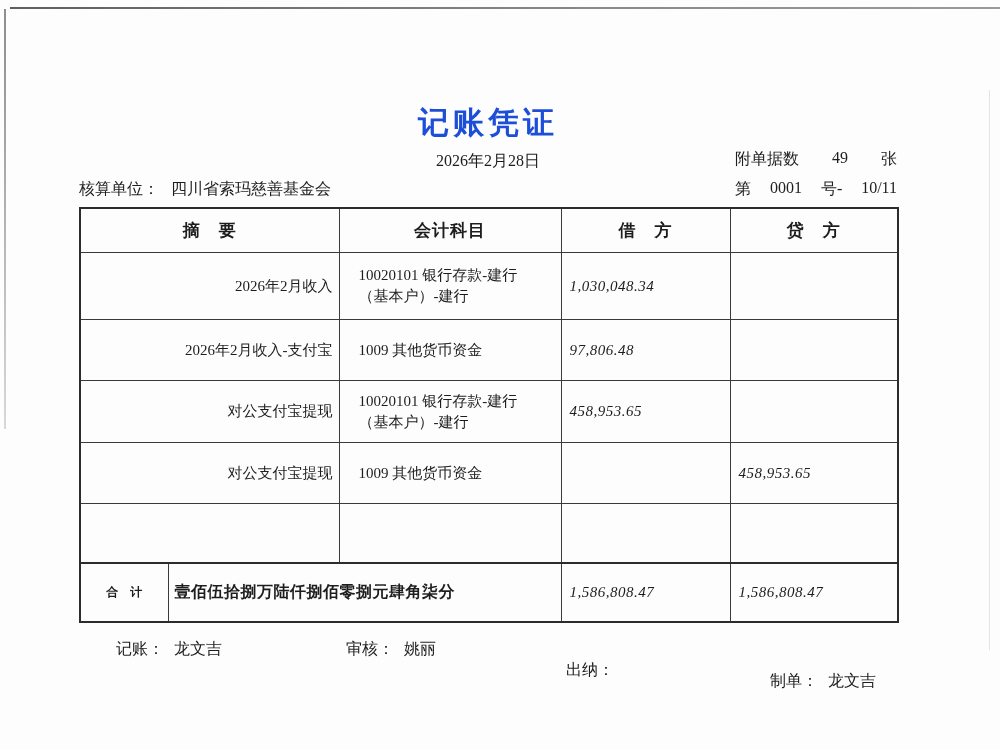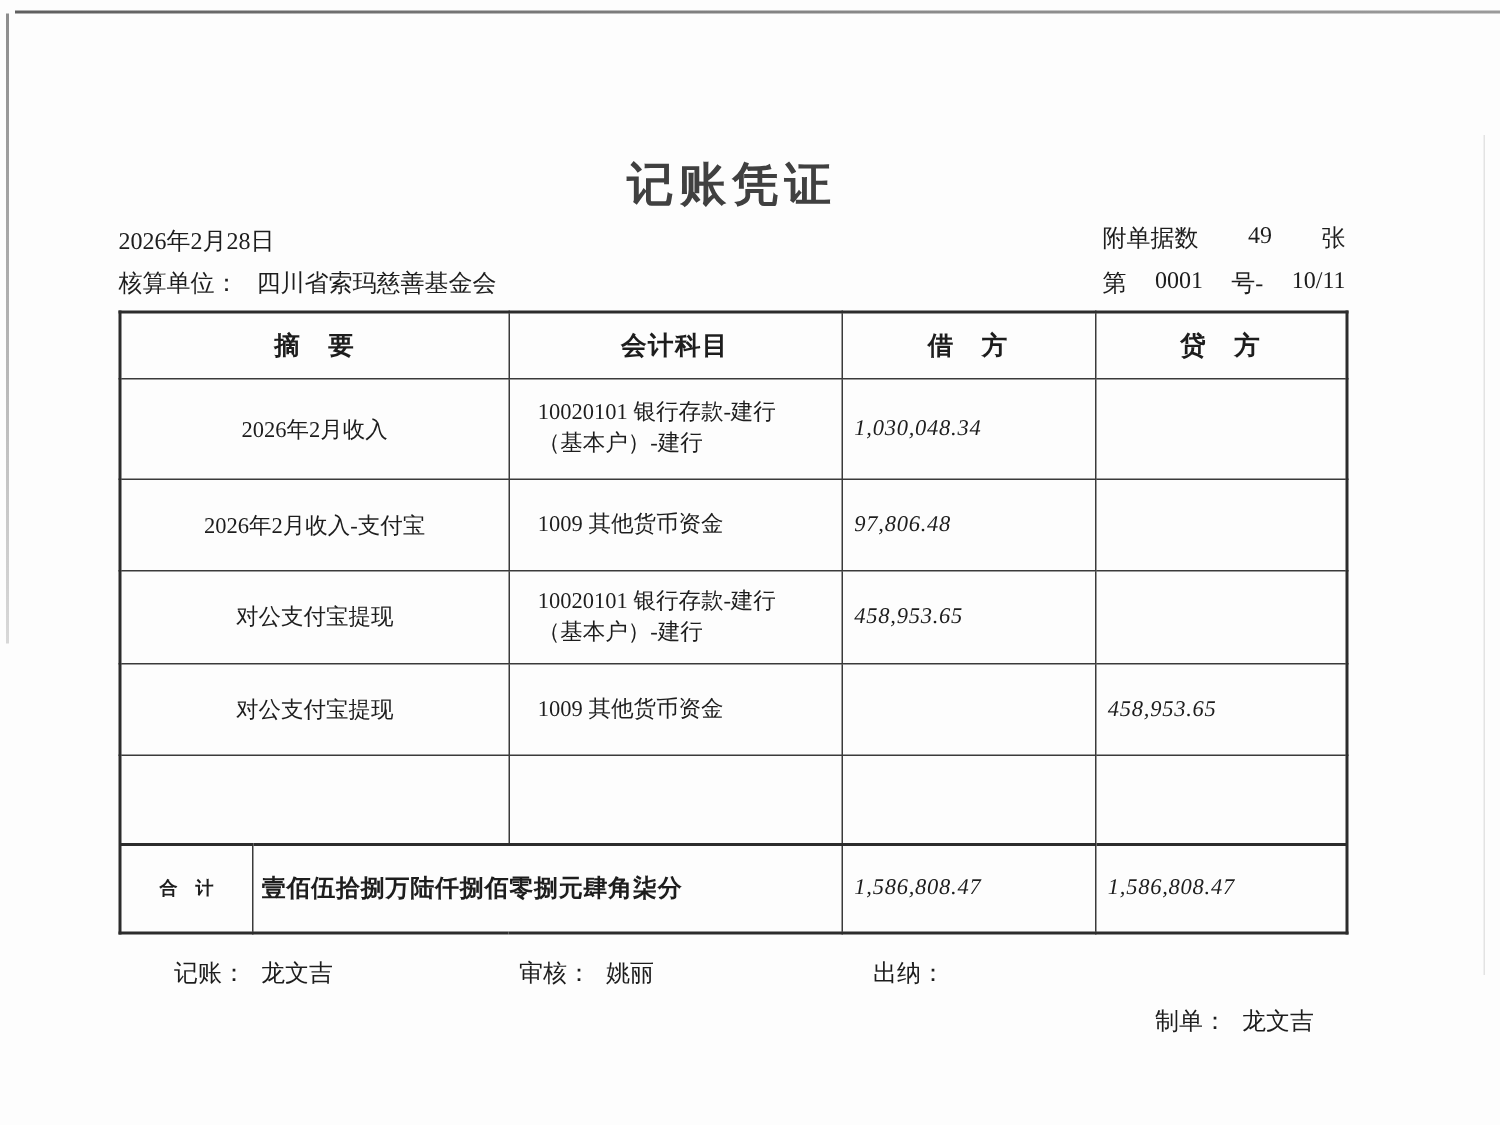--- a/index.html
+++ b/index.html
@@ -14,54 +14,54 @@
   
   .scan-top{position:absolute;top:7px;left:10px;right:0;height:2px;
     background:linear-gradient(to right,#5f5f5f,#8a8a8a 60%,#9a9a9a);}
   .scan-left{position:absolute;top:9px;left:4px;width:2px;height:420px;
     background:linear-gradient(to bottom,#8d8d8d,#d8d8d8);}
   .scan-right{position:absolute;top:90px;right:10px;width:1px;height:560px;background:#e3e3e3;}
 
   .content{position:absolute;left:79px;top:0;width:818px;}
 
   .title{margin-top:103px;text-align:center;font-size:31px;font-weight:bold;
-    letter-spacing:4px;color:#404040;line-height:40px;}
+    letter-spacing:4px;color:#1d4ed8;line-height:40px;}
 
   .subhead{position:relative;height:26px;margin-top:8px;font-size:16px;}
-  .date{position:absolute;left:0;width:100%;}
+  .date{position:absolute;left:0;width:100%;text-align:center;}
   .attach{position:absolute;right:0;top:-2px;width:162px;display:flex;justify-content:space-between;}
 
   .unitline{position:relative;height:24px;margin-top:2px;font-size:16px;}
   .unit{position:absolute;left:0;}
   .unit .lbl{margin-right:8px;}
   .vno{position:absolute;right:0;top:0;width:162px;display:flex;justify-content:space-between;}
 
   table{border-collapse:collapse;table-layout:fixed;width:818px;margin-top:4px;}
   table{border:2px solid #2c2c2c;}
   th,td{border:1px solid #3a3a3a;overflow:hidden;}
   th{font-size:17px;font-weight:bold;height:41px;text-align:center;letter-spacing:1px;}
   td{font-size:15px;vertical-align:middle;}
-  td.summary{text-align:center;padding:2px 6px;}
+  td.summary{text-align:right;padding:2px 6px;}
   td.account{text-align:left;padding:2px 19px;line-height:1.4;}
   td.amount{padding:2px 8px;letter-spacing:0.5px;white-space:nowrap;font-style:italic;}
   tr.r1 td{height:62px;}
   tr.r2 td{height:56px;}
   tr.r3 td{height:57px;}
   tr.r4 td{height:56px;}
   tr.r5 td{height:54px;}
   tr.total td{height:53px;border-top:2px solid #2c2c2c;}
   td.total-label{font-weight:bold;font-size:12px;text-align:center;}
   td.words{font-weight:bold;font-size:16px;text-align:left;padding:2px 6px;letter-spacing:0.5px;}
 
   .signatures{position:relative;margin-top:16px;height:22px;font-size:16px;}
   .sig{position:absolute;top:0;white-space:nowrap;}
   .sig .lbl{margin-right:6px;}
   .sig-bookkeeper{left:37px;}
   .sig-reviewer{left:267px;}
-  .sig-cashier{left:503px;}
+  .sig-cashier{left:487px;margin-top:21px;}
   .sig-preparer{left:691px;margin-top:32px;}
 </style>
 </head>
 <body>
 
 <div class="paper">
   <div class="scan-top"></div>
   <div class="scan-left"></div>
   <div class="scan-right"></div>
 

